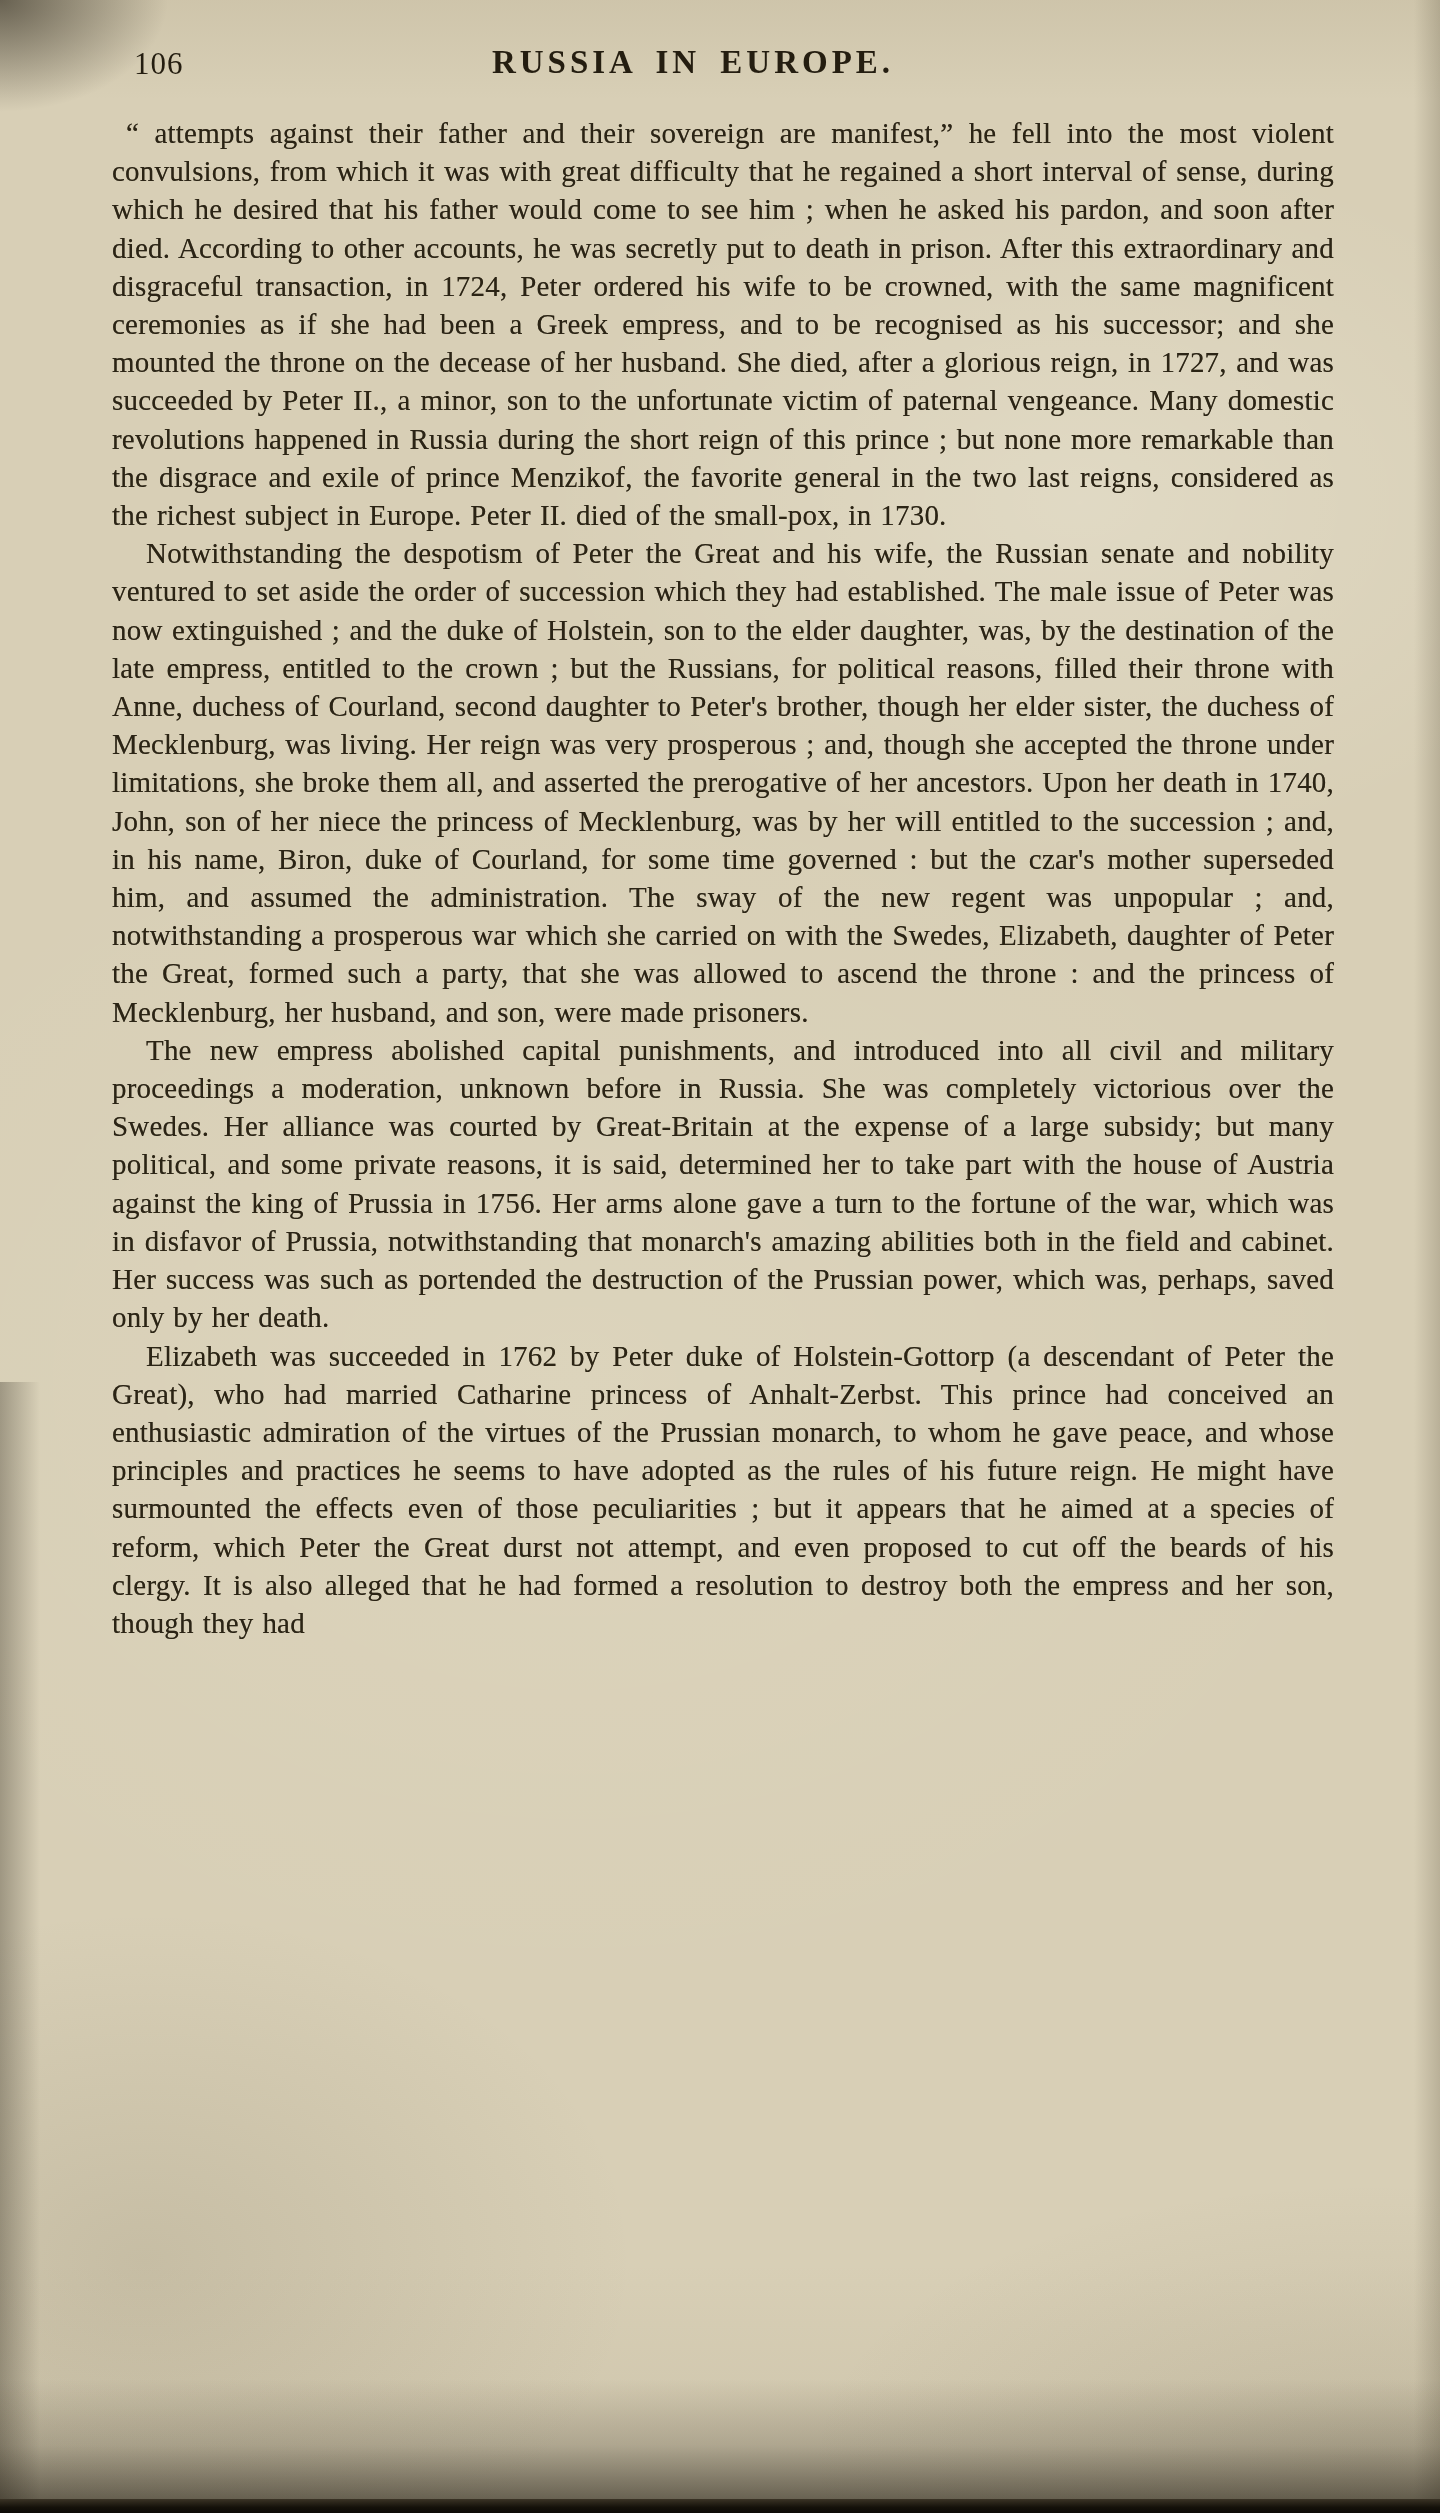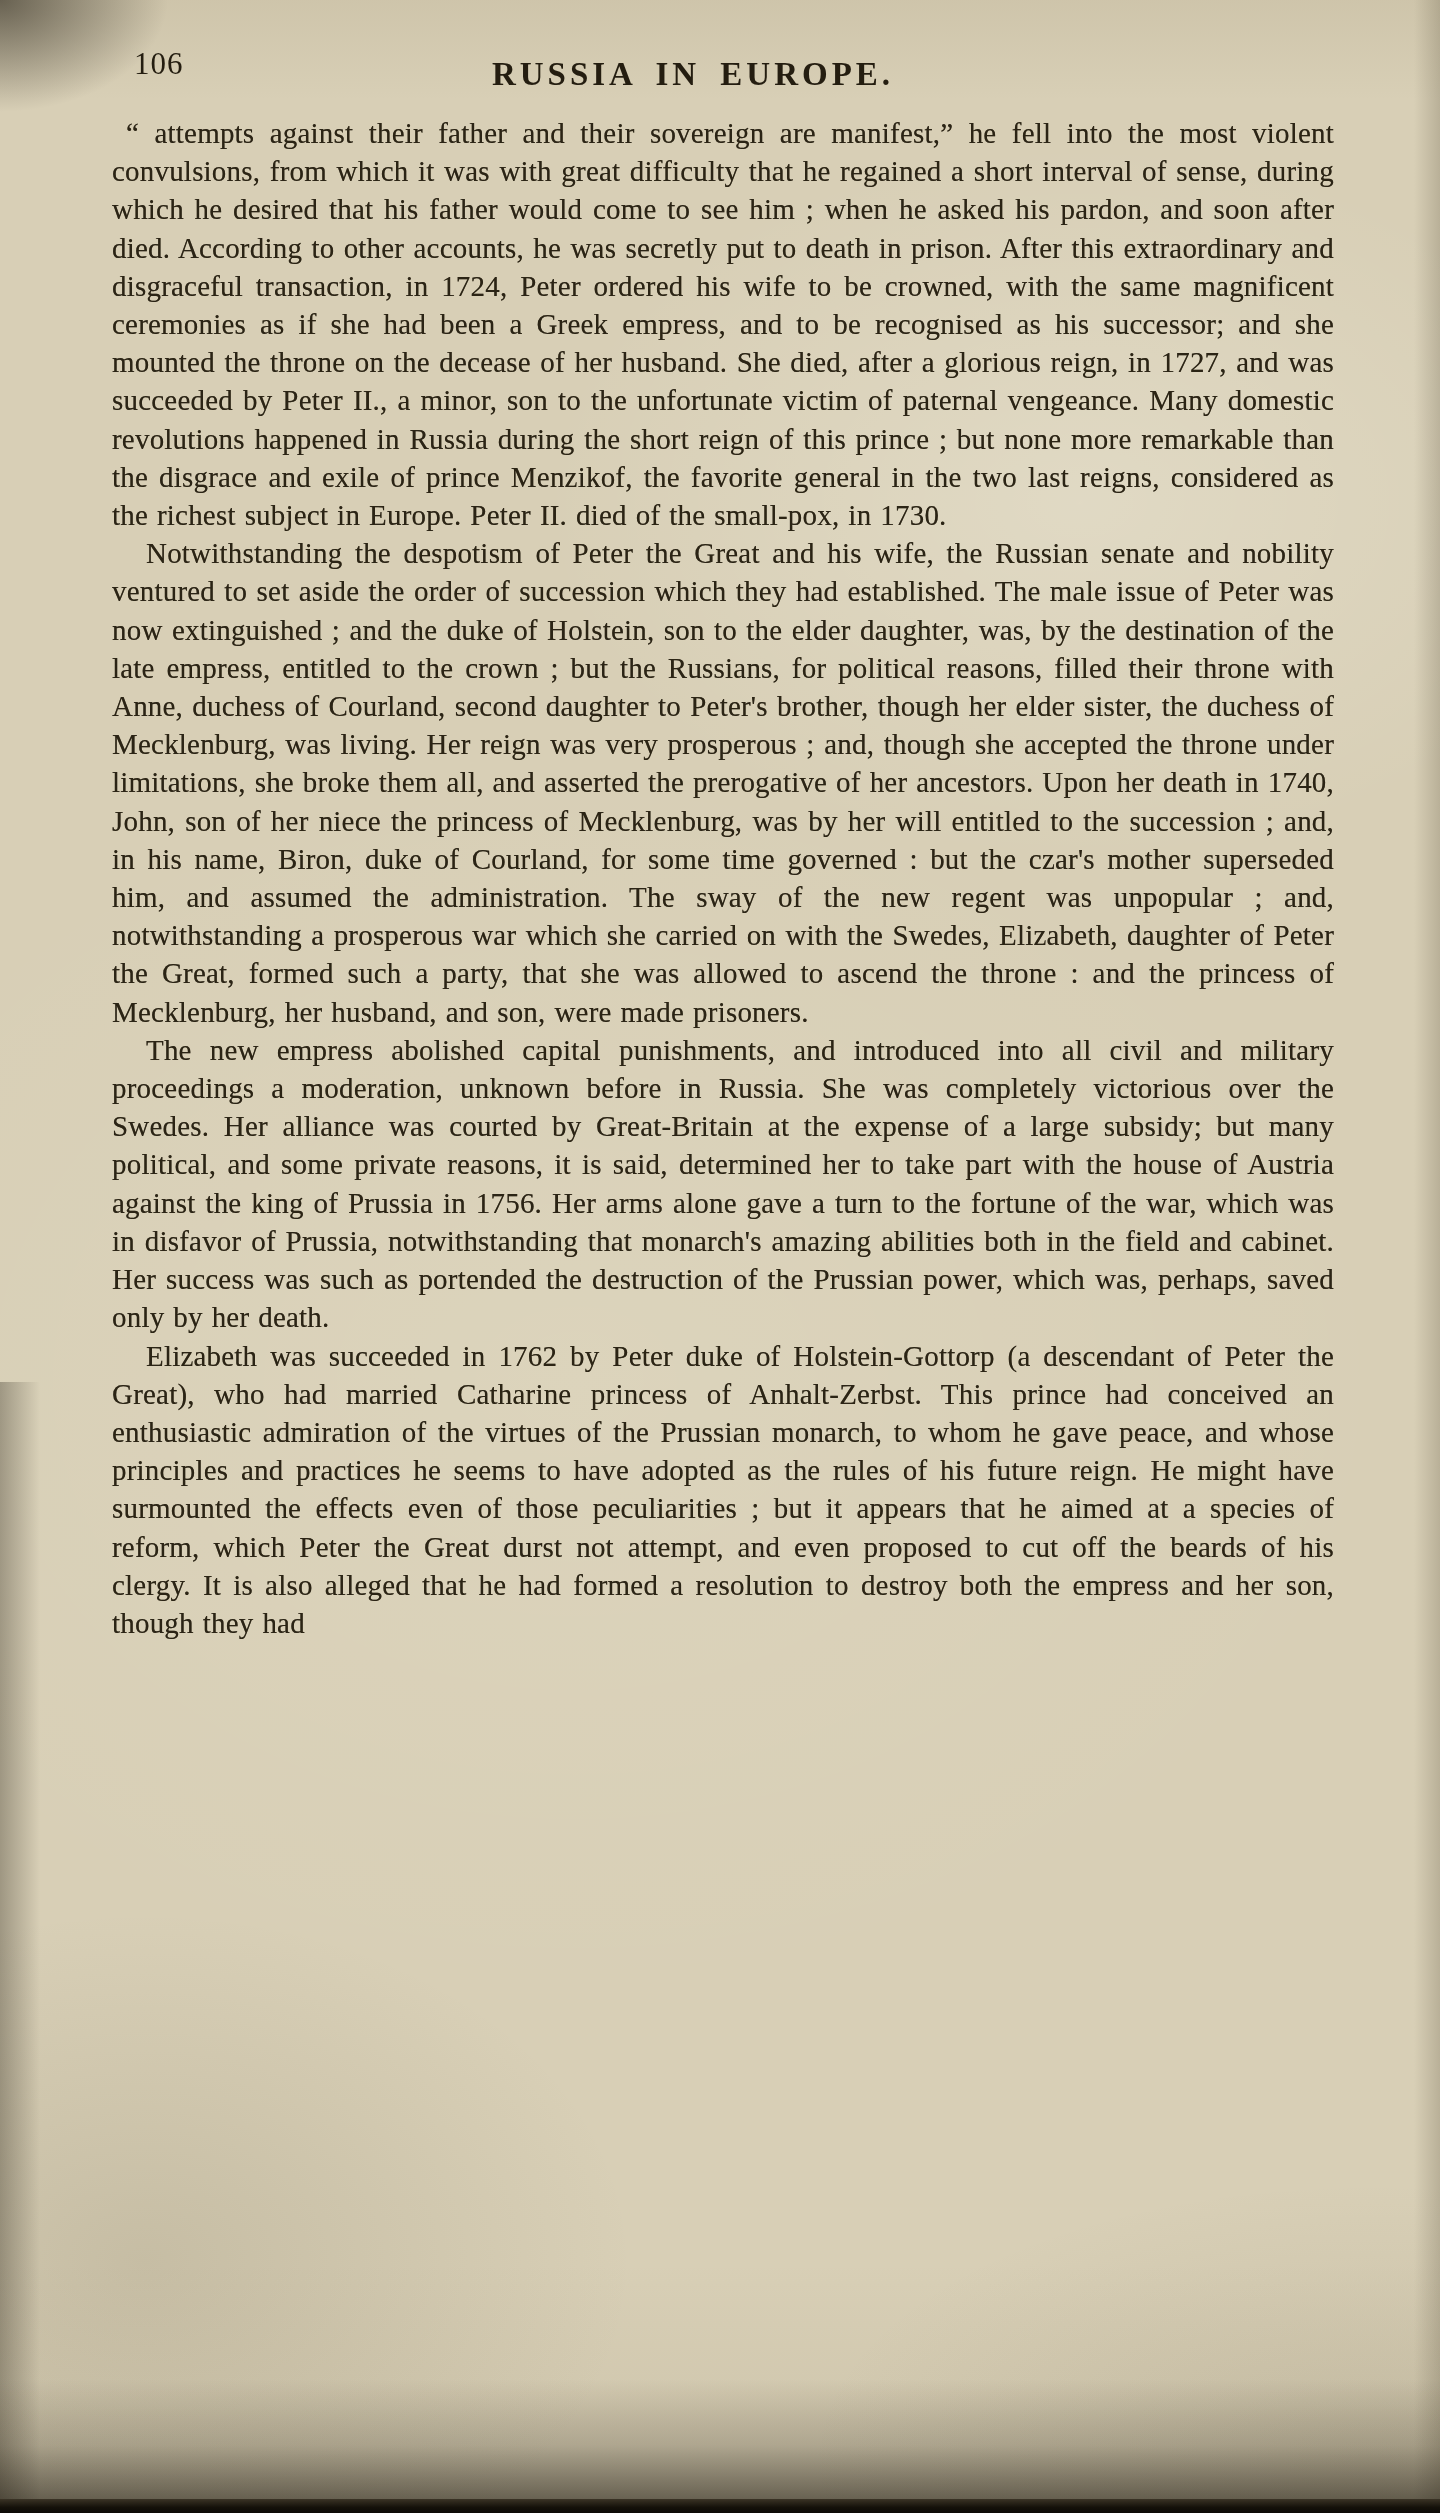--- a/index.html
+++ b/index.html
@@ -84,21 +84,21 @@
     left: 22px;
     top: 2px;
     font-size: 31px;
     letter-spacing: 1px;
     color: #241d10;
   }
   .head-title {
     position: absolute;
     left: 0;
     right: 60px;
-    top: 12px;
+    top: 0;
     text-align: center;
     font-size: 33px;
     font-weight: bold;
     letter-spacing: 4px;
     word-spacing: 8px;
     color: #241d10;
   }
 
   .body-text p {
     font-size: 29px;

